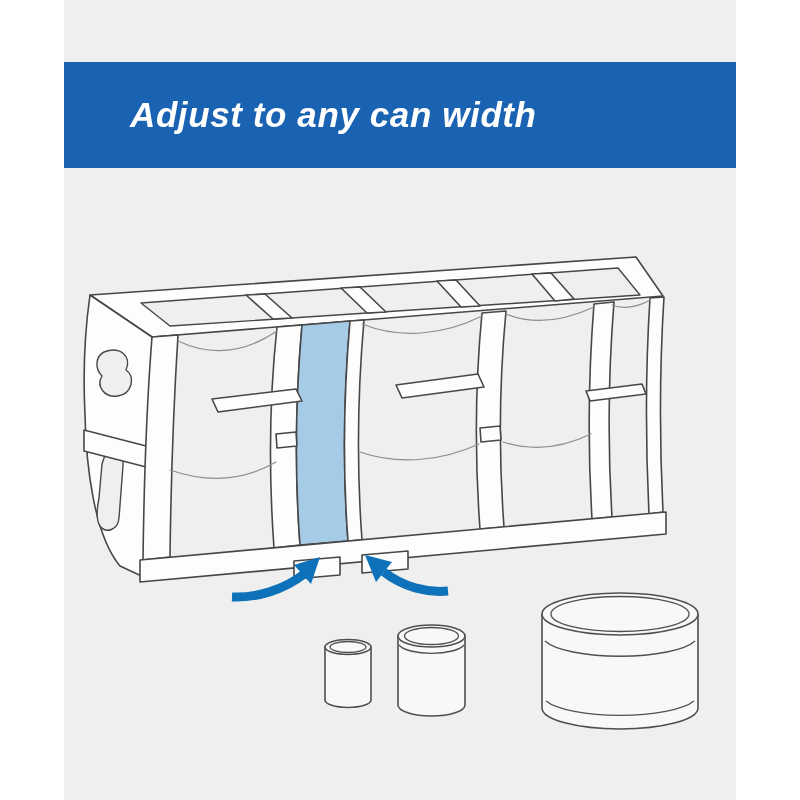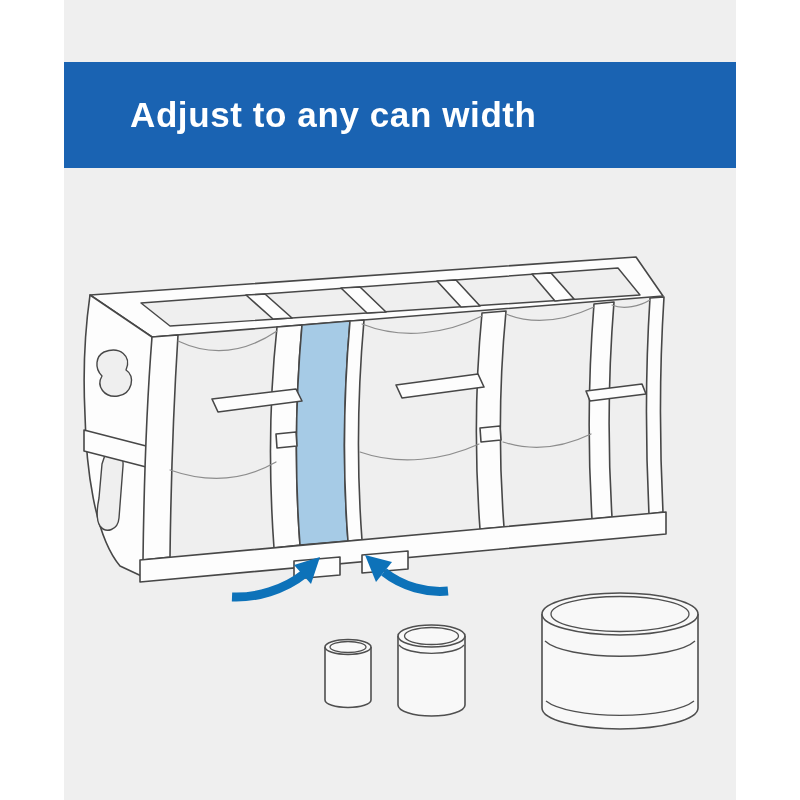--- a/index.html
+++ b/index.html
@@ -36,21 +36,21 @@
   .hl { stroke:#474747; stroke-width:1.6; stroke-linejoin:round; }
   .can { fill:#f8f8f8; stroke:#4f4f4f; stroke-width:1.6; stroke-linejoin:round; }
   .canline { fill:none; stroke:#4f4f4f; stroke-width:1.3; }
 </style>
 </head>
 <body>
 
 <div class="page">
 
   <div class="panel" style="background: rgb(239, 239, 239);">
-    <div class="banner" style="background: rgb(26, 99, 178);">
+    <div class="banner" style="background: rgb(26, 99, 178); font-style: italic;">
       <h1 class="banner-title">Adjust to any can width</h1>
     </div>
   </div>
 
   <svg class="illo" viewBox="0 0 800 800" xmlns="http://www.w3.org/2000/svg">
 
     <g>
 
       <path class="sf" d="M 90,295 L 636,257 L 663,296 L 152,337 Z"></path>
       <path class="inner" d="M 141,303 L 618,268 L 640,295 L 170,326 Z"></path>

